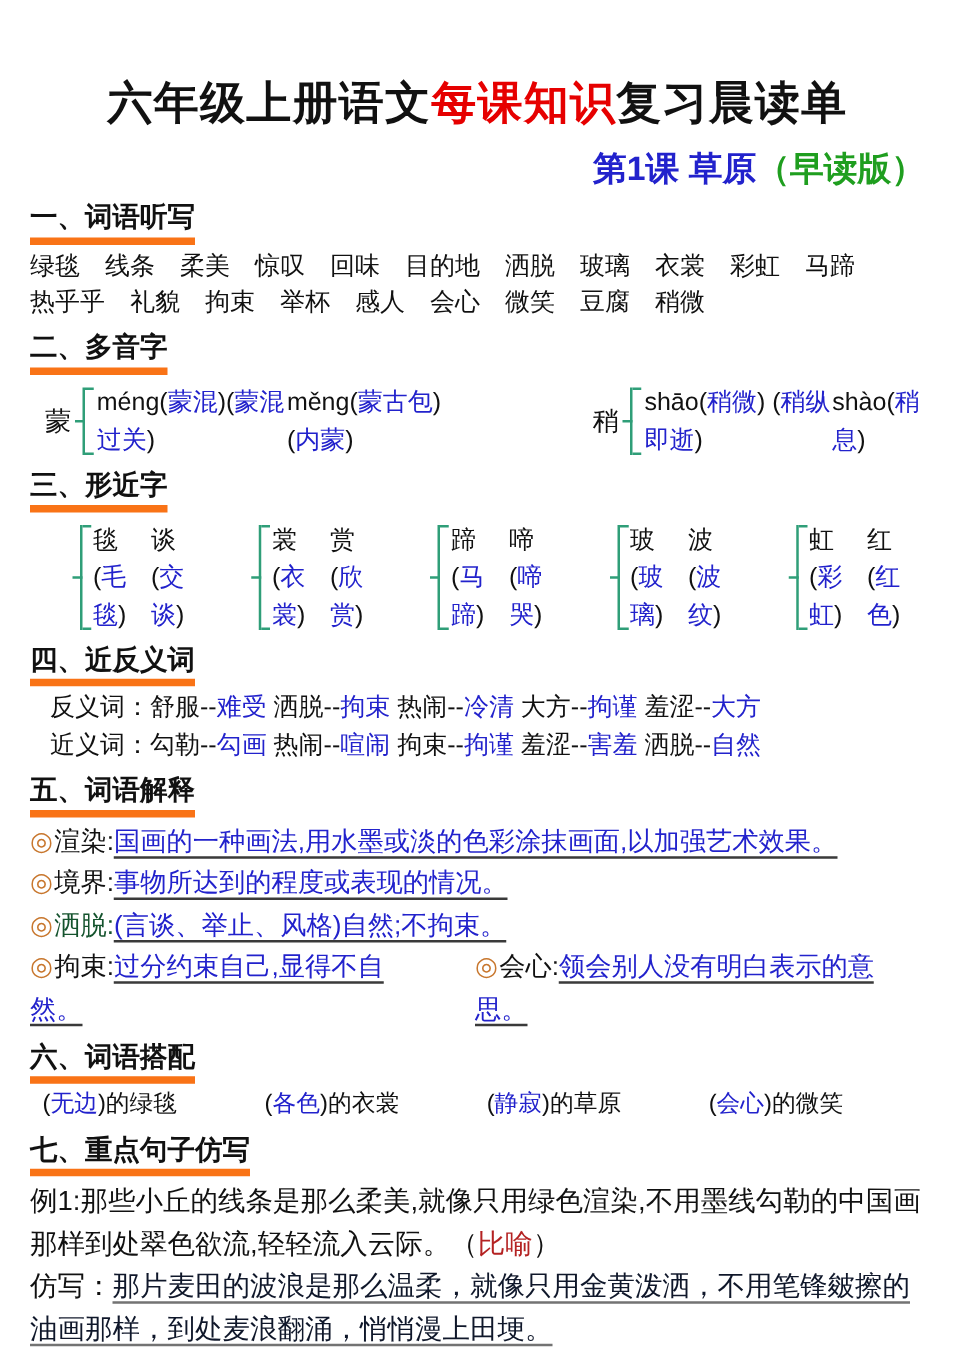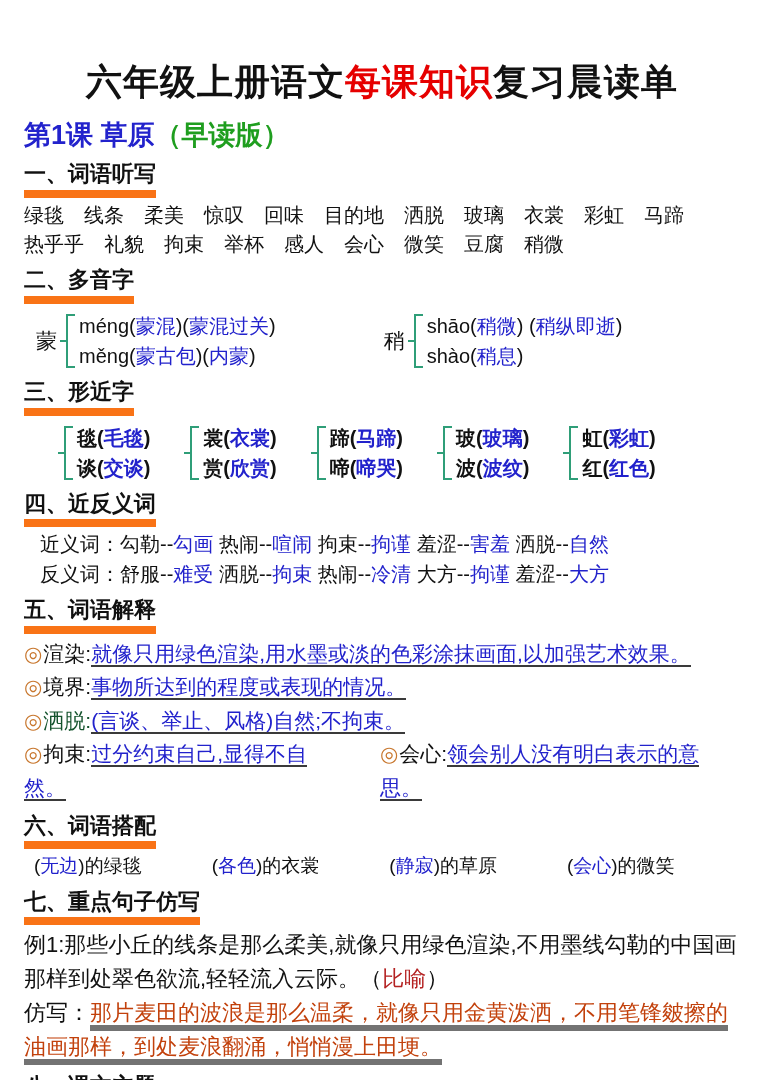--- a/index.html
+++ b/index.html
@@ -17,38 +17,38 @@
   .main-title {
     margin-top:42px;
     text-align:center;
     font-size:36px;
     font-weight:bold;
     letter-spacing:1px;
     white-space:nowrap;
   }
   .sub-title {
     margin-top:10px;
-    text-align:left;
+    text-align:right;
     font-size:27px;
     font-weight:bold;
     white-space:nowrap;
   }
   .c-red   { color:#e60000; }
   .c-blue  { color:#2222cc; }
   .c-green { color:#1f9e1f; }
   .c-orange{ color:#14532d; }
   .c-tagred{ color:#b42222; }
 
   .section { margin-top:4px; }
   .sec-h {
     display:inline-block;
     font-size:22px;
     font-weight:bold;
     line-height:1.3;
-    border-bottom:8px solid #f97316;
+    border-bottom:6px solid #f97316;
     padding-bottom:1px;
     margin:3px 0 3px 0;
   }
   .line { font-size:20px; line-height:1.47; }
   .indent1 { padding-left:16px; }
 
   
   .groups-row { display:flex; align-items:flex-start; padding-left:12px; margin:4px 0 2px 0; }
   .mz-group { display:flex; align-items:center; }
   .mz-char  { font-size:21px; margin-right:9px; }
@@ -61,37 +61,37 @@
   }
   .vbracket::before, .vbracket::after {
     content:""; position:absolute; left:0; width:7px; height:2px; background:#2f9e78;
   }
   .vbracket::before { top:0; }
   .vbracket::after  { bottom:0; }
   .vbracket i {
     position:absolute; left:-8px; top:50%; margin-top:-1px;
     width:8px; height:2px; background:#2f9e78;
   }
-  .mz-rows { display:flex; flex-direction:column; justify-content:space-between; }
+  .mz-rows { display:flex; flex-direction:row; justify-content:space-between; }
   .mz-rows .line { line-height:1.5; }
 
   .xjz-row { gap:40px; }
-  .xjz-rows .line { line-height:1.5;font-weight:bold; }
+  .xjz-rows .line { line-height:1.5; }
 
   
   .def-row { display:flex; gap:32px; font-size:21px; line-height:1.6; }
   .bullet { color:#c8772e; font-weight:bold; margin-right:1px; }
   .def-u { color:#2222cc; border-bottom:2px solid #3a3a3a; padding-bottom:0px; }
 
   
   .colloc-row { display:flex; gap:70px; padding-left:10px; font-size:19px; line-height:1.5; }
 
   
   .para { font-size:22px; line-height:1.55; }
-  .imit-u { color:#c2410c; border-bottom:6px solid #737373; }
+  .imit-u { color:#0f172a; border-bottom:2px solid #737373; }
   .theme-para { text-indent:2em; }
   .bottom-strip {
     position:absolute; left:0; right:0; bottom:0; height:7px;
     background:#dcdcdc;
   }
 </style>
 </head>
 <body>
 
 <div class="page">
@@ -187,40 +187,40 @@
           <div class="line"><span>虹(</span><span class="c-blue">彩虹</span><span>)</span></div>
           <div class="line"><span>红(</span><span class="c-blue">红色</span><span>)</span></div>
         </div>
       </div>
 
     </div>
   </div>
 
   <div class="section">
     <div><span class="sec-h">四、近反义词</span></div>
+    <div class="line indent1">
+      <span>反义词：</span><span><span>舒服--</span><span class="c-blue">难受</span></span>
+      <span><span>洒脱--</span><span class="c-blue">拘束</span></span>
+      <span><span>热闹--</span><span class="c-blue">冷清</span></span>
+      <span><span>大方--</span><span class="c-blue">拘谨</span></span>
+      <span><span>羞涩--</span><span class="c-blue">大方</span></span>
+    </div>
     <div class="line indent1">
       <span>近义词：</span><span><span>勾勒--</span><span class="c-blue">勾画</span></span>
       <span><span>热闹--</span><span class="c-blue">喧闹</span></span>
       <span><span>拘束--</span><span class="c-blue">拘谨</span></span>
       <span><span>羞涩--</span><span class="c-blue">害羞</span></span>
       <span><span>洒脱--</span><span class="c-blue">自然</span></span>
     </div>
-    <div class="line indent1">
-      <span>反义词：</span><span><span>舒服--</span><span class="c-blue">难受</span></span>
-      <span><span>洒脱--</span><span class="c-blue">拘束</span></span>
-      <span><span>热闹--</span><span class="c-blue">冷清</span></span>
-      <span><span>大方--</span><span class="c-blue">拘谨</span></span>
-      <span><span>羞涩--</span><span class="c-blue">大方</span></span>
-    </div>
   </div>
 
   <div class="section">
     <div><span class="sec-h">五、词语解释</span></div>
     <div class="def-row">
-      <div><span class="bullet">◎</span><span>渲染:</span><span class="def-u">就像只用绿色渲染,用水墨或淡的色彩涂抹画面,以加强艺术效果。</span></div>
+      <div><span class="bullet">◎</span><span>渲染:</span><span class="def-u">国画的一种画法,用水墨或淡的色彩涂抹画面,以加强艺术效果。</span></div>
     </div>
     <div class="def-row">
       <div><span class="bullet">◎</span><span>境界:</span><span class="def-u">事物所达到的程度或表现的情况。</span></div>
     </div>
     <div class="def-row">
       <div><span class="bullet">◎</span><span class="c-orange">洒脱:</span><span class="def-u">(言谈、举止、风格)自然;不拘束。</span></div>
     </div>
     <div class="def-row">
       <div><span class="bullet">◎</span><span>拘束:</span><span class="def-u">过分约束自己,显得不自然。</span></div>
       <div><span class="bullet">◎</span><span>会心:</span><span class="def-u">领会别人没有明白表示的意思。</span></div>

